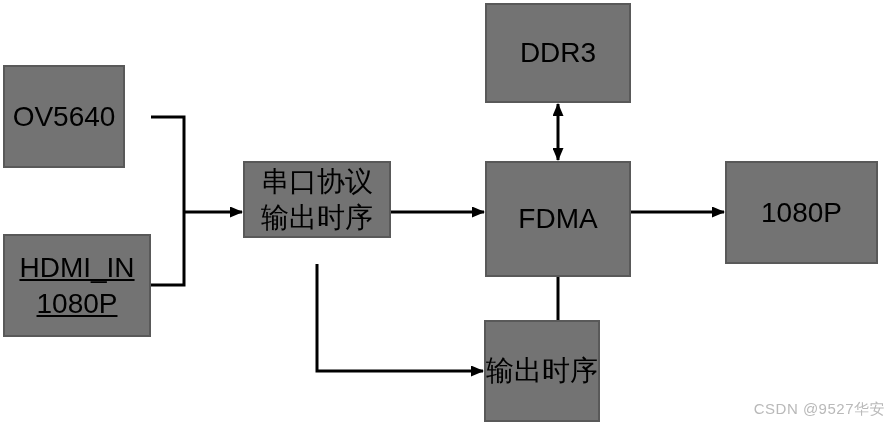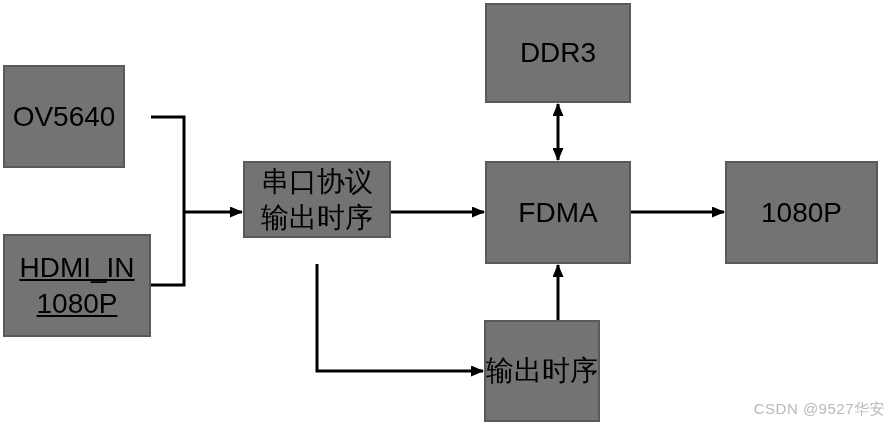--- a/index.html
+++ b/index.html
@@ -45,21 +45,21 @@
     font-size: 15px;
     color: #b9b9b9;
     letter-spacing: 0.5px;
     margin-top: 38px;
   }
   
   #node-ov5640   { left: 3px;   top: 65px;  width: 122px; height: 103px; }
   #node-hdmi-in  { left: 3px;   top: 234px; width: 148px; height: 103px; text-decoration: underline; }
   #node-parser   { left: 243px; top: 161px; width: 148px; height: 77px; }
   #node-ddr3     { left: 485px; top: 3px;   width: 146px; height: 100px; }
-  #node-fdma     { left: 485px; top: 161px; width: 146px; height: 103px; }
+  #node-fdma     { left: 485px; top: 161px; width: 146px; height: 116px; }
   #node-hdmi-out { left: 725px; top: 161px; width: 153px; height: 103px; }
   #node-timing   { left: 484px; top: 320px; width: 116px; height: 102px; }
 </style>
 </head>
 <body>
 
 <div class="canvas">
 
   <svg id="connector-layer" viewBox="0 0 896 425" xmlns="http://www.w3.org/2000/svg">
     <defs>

